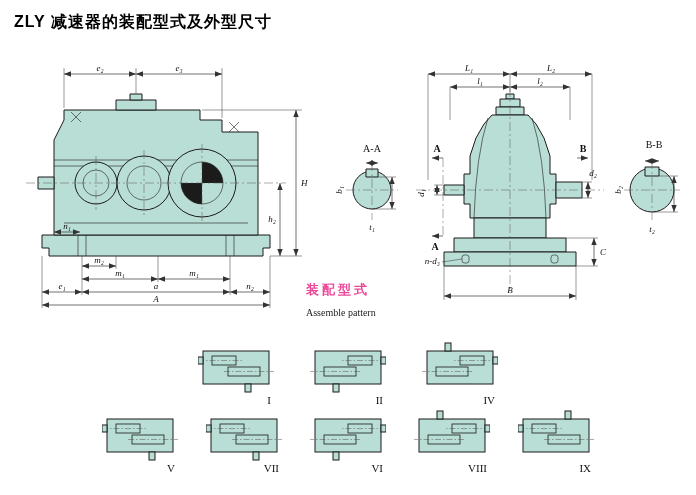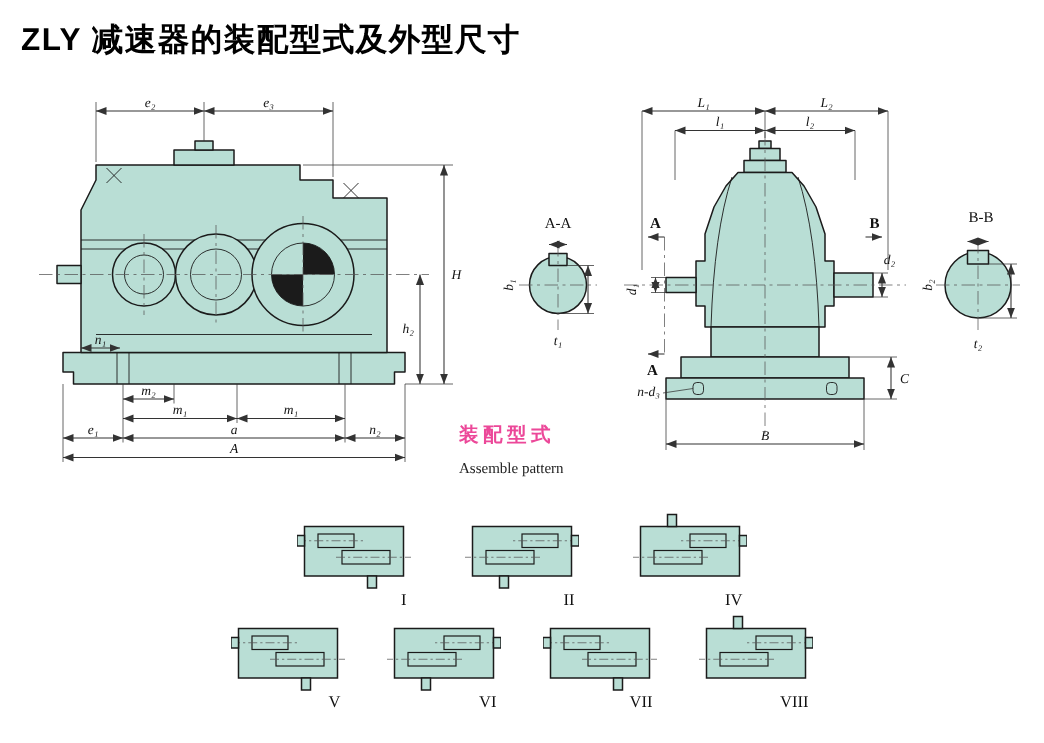--- a/index.html
+++ b/index.html
@@ -1,19 +1,19 @@
 <!DOCTYPE html>
 <html style="--teal: #b9ded5; --line: #1b1b1b; --dim: #333333; --bg: #ffffff;"><head>
 <meta charset="utf-8">
 <style>
   *{margin:0;padding:0;box-sizing:border-box}
   html,body{width:696px;height:495px}
   body{background:#fff;font-family:"Liberation Sans",sans-serif;position:relative;overflow:hidden}
   .page{position:absolute;inset:0;background:#fff}
-  .title{position:absolute;left:14px;top:12px;font-size:21px;font-weight:bold;color:#000;letter-spacing:1px}
+  .title{position:absolute;left:14px;top:12px;font-size:16px;font-weight:bold;color:#000;letter-spacing:1px}
   svg.view{position:absolute;overflow:visible}
   .side-view{left:18px;top:60px}
   .section-aa{left:332px;top:142px}
   .front-view{left:410px;top:60px}
   .section-bb{left:612px;top:138px}
   .fillshape{fill:var(--teal);stroke:var(--line);stroke-width:1;stroke-linejoin:round}
   .thin{stroke:var(--line);stroke-width:0.6;fill:none}
   .cl{stroke:#555;stroke-width:0.5;stroke-dasharray:9 3 2 3;fill:none}
   .dim{stroke:var(--dim);stroke-width:0.7;fill:none}
   .ext{stroke:var(--dim);stroke-width:0.5;fill:none}
@@ -335,70 +335,89 @@
             </g>
         <g class="stub-down">
               <rect class="pfill" x="47" y="44" width="6" height="8"></rect>
             </g>
       </g>
     </svg>
     <div class="plabel">V</div>
   </div>
       <div class="pattern stub-down">
     <svg width="76" height="56" viewBox="0 0 76 56">
+      <g class="schem">
+        <rect class="pfill" x="5" y="11" width="66" height="33"></rect>
+        <rect class="pline" x="14" y="16" width="24" height="9"></rect>
+        <rect class="pline" x="30" y="27" width="32" height="9"></rect>
+        <line class="pcl" x1="0" y1="20.5" x2="44" y2="20.5"></line>
+        <line class="pcl" x1="26" y1="31.5" x2="76" y2="31.5"></line>
+        <rect class="pfill" x="0" y="17" width="5" height="7"></rect>
+        <g class="stub-up">
+              <rect class="pfill" x="47" y="3" width="6" height="8"></rect>
+            </g>
+        <g class="stub-down">
+              <rect class="pfill" x="47" y="44" width="6" height="8"></rect>
+            </g>
+      </g>
+    </svg>
+    <div class="plabel">VII</div>
+  </div>
+      <div class="pattern stub-down">
+    <svg width="76" height="56" viewBox="0 0 76 56">
       <g class="schem" transform="translate(76,0) scale(-1,1)">
         <rect class="pfill" x="5" y="11" width="66" height="33"></rect>
         <rect class="pline" x="14" y="16" width="24" height="9"></rect>
         <rect class="pline" x="30" y="27" width="32" height="9"></rect>
         <line class="pcl" x1="0" y1="20.5" x2="44" y2="20.5"></line>
         <line class="pcl" x1="26" y1="31.5" x2="76" y2="31.5"></line>
         <rect class="pfill" x="0" y="17" width="5" height="7"></rect>
         <g class="stub-up">
               <rect class="pfill" x="47" y="3" width="6" height="8"></rect>
             </g>
         <g class="stub-down">
               <rect class="pfill" x="47" y="44" width="6" height="8"></rect>
             </g>
       </g>
     </svg>
     <div class="plabel">VI</div>
   </div>
-      <div class="pattern stub-down">
+      <div class="pattern stub-up">
+    <svg width="76" height="56" viewBox="0 0 76 56">
+      <g class="schem" transform="translate(76,0) scale(-1,1)">
+        <rect class="pfill" x="5" y="11" width="66" height="33"></rect>
+        <rect class="pline" x="14" y="16" width="24" height="9"></rect>
+        <rect class="pline" x="30" y="27" width="32" height="9"></rect>
+        <line class="pcl" x1="0" y1="20.5" x2="44" y2="20.5"></line>
+        <line class="pcl" x1="26" y1="31.5" x2="76" y2="31.5"></line>
+        <rect class="pfill" x="0" y="17" width="5" height="7"></rect>
+        <g class="stub-up">
+              <rect class="pfill" x="47" y="3" width="6" height="8"></rect>
+            </g>
+        <g class="stub-down">
+              <rect class="pfill" x="47" y="44" width="6" height="8"></rect>
+            </g>
+      </g>
+    </svg>
+    <div class="plabel">VIII</div>
+  </div>
+      <div class="pattern stub-up">
     <svg width="76" height="56" viewBox="0 0 76 56">
       <g class="schem">
         <rect class="pfill" x="5" y="11" width="66" height="33"></rect>
         <rect class="pline" x="14" y="16" width="24" height="9"></rect>
         <rect class="pline" x="30" y="27" width="32" height="9"></rect>
         <line class="pcl" x1="0" y1="20.5" x2="44" y2="20.5"></line>
         <line class="pcl" x1="26" y1="31.5" x2="76" y2="31.5"></line>
         <rect class="pfill" x="0" y="17" width="5" height="7"></rect>
         <g class="stub-up">
               <rect class="pfill" x="47" y="3" width="6" height="8"></rect>
             </g>
         <g class="stub-down">
               <rect class="pfill" x="47" y="44" width="6" height="8"></rect>
             </g>
       </g>
     </svg>
-    <div class="plabel">VII</div>
-  </div>
-      <div class="pattern stub-up">
-    <svg width="76" height="56" viewBox="0 0 76 56">
-      <g class="schem" transform="translate(76,0) scale(-1,1)">
-        <rect class="pfill" x="5" y="11" width="66" height="33"></rect>
-        <rect class="pline" x="14" y="16" width="24" height="9"></rect>
-        <rect class="pline" x="30" y="27" width="32" height="9"></rect>
-        <line class="pcl" x1="0" y1="20.5" x2="44" y2="20.5"></line>
-        <line class="pcl" x1="26" y1="31.5" x2="76" y2="31.5"></line>
-        <rect class="pfill" x="0" y="17" width="5" height="7"></rect>
-        <g class="stub-up">
-              <rect class="pfill" x="47" y="3" width="6" height="8"></rect>
-            </g>
-        <g class="stub-down">
-              <rect class="pfill" x="47" y="44" width="6" height="8"></rect>
-            </g>
-      </g>
-    </svg>
-    <div class="plabel">VIII</div>
+    <div class="plabel">IX</div>
   </div>
     </div>
 
 </div>
 
 </body></html>

